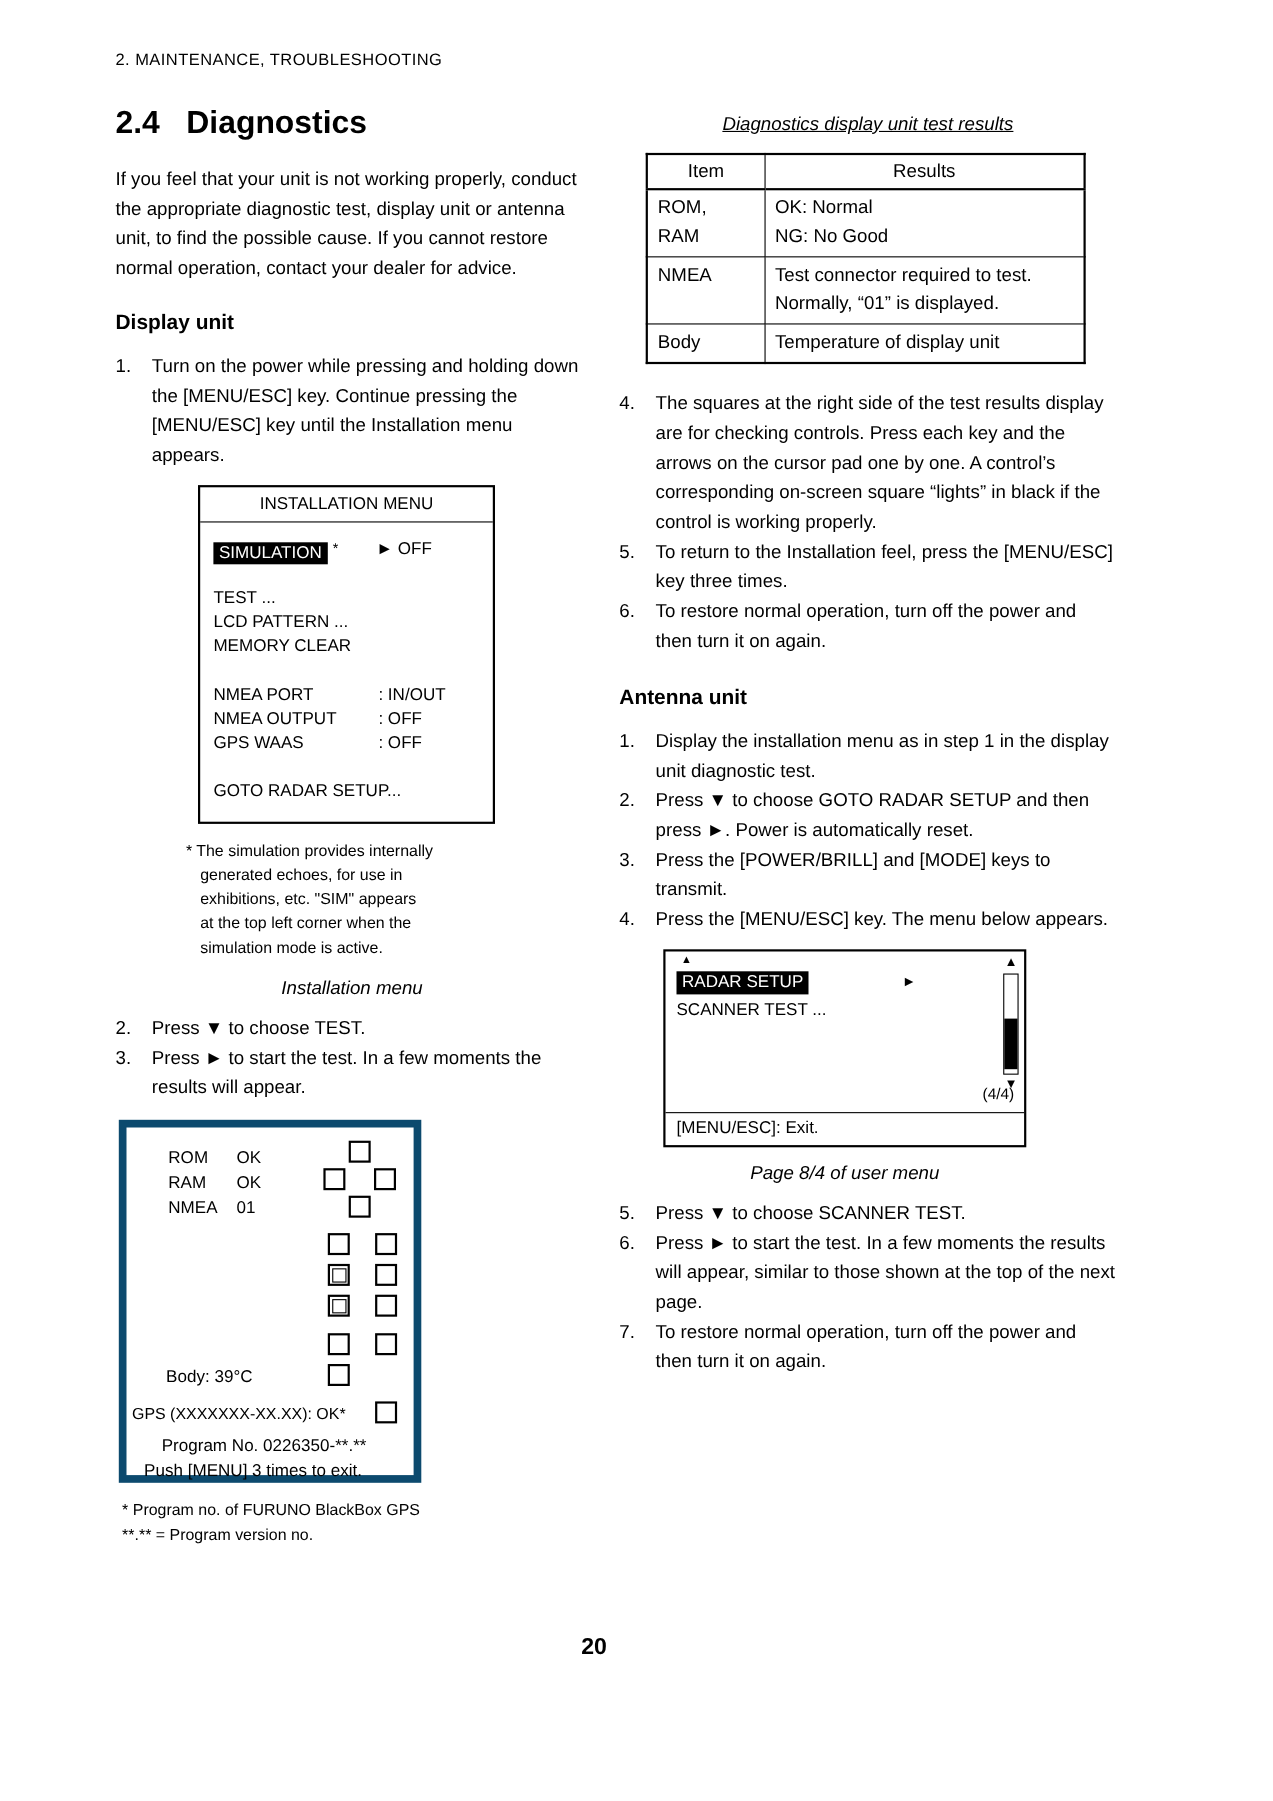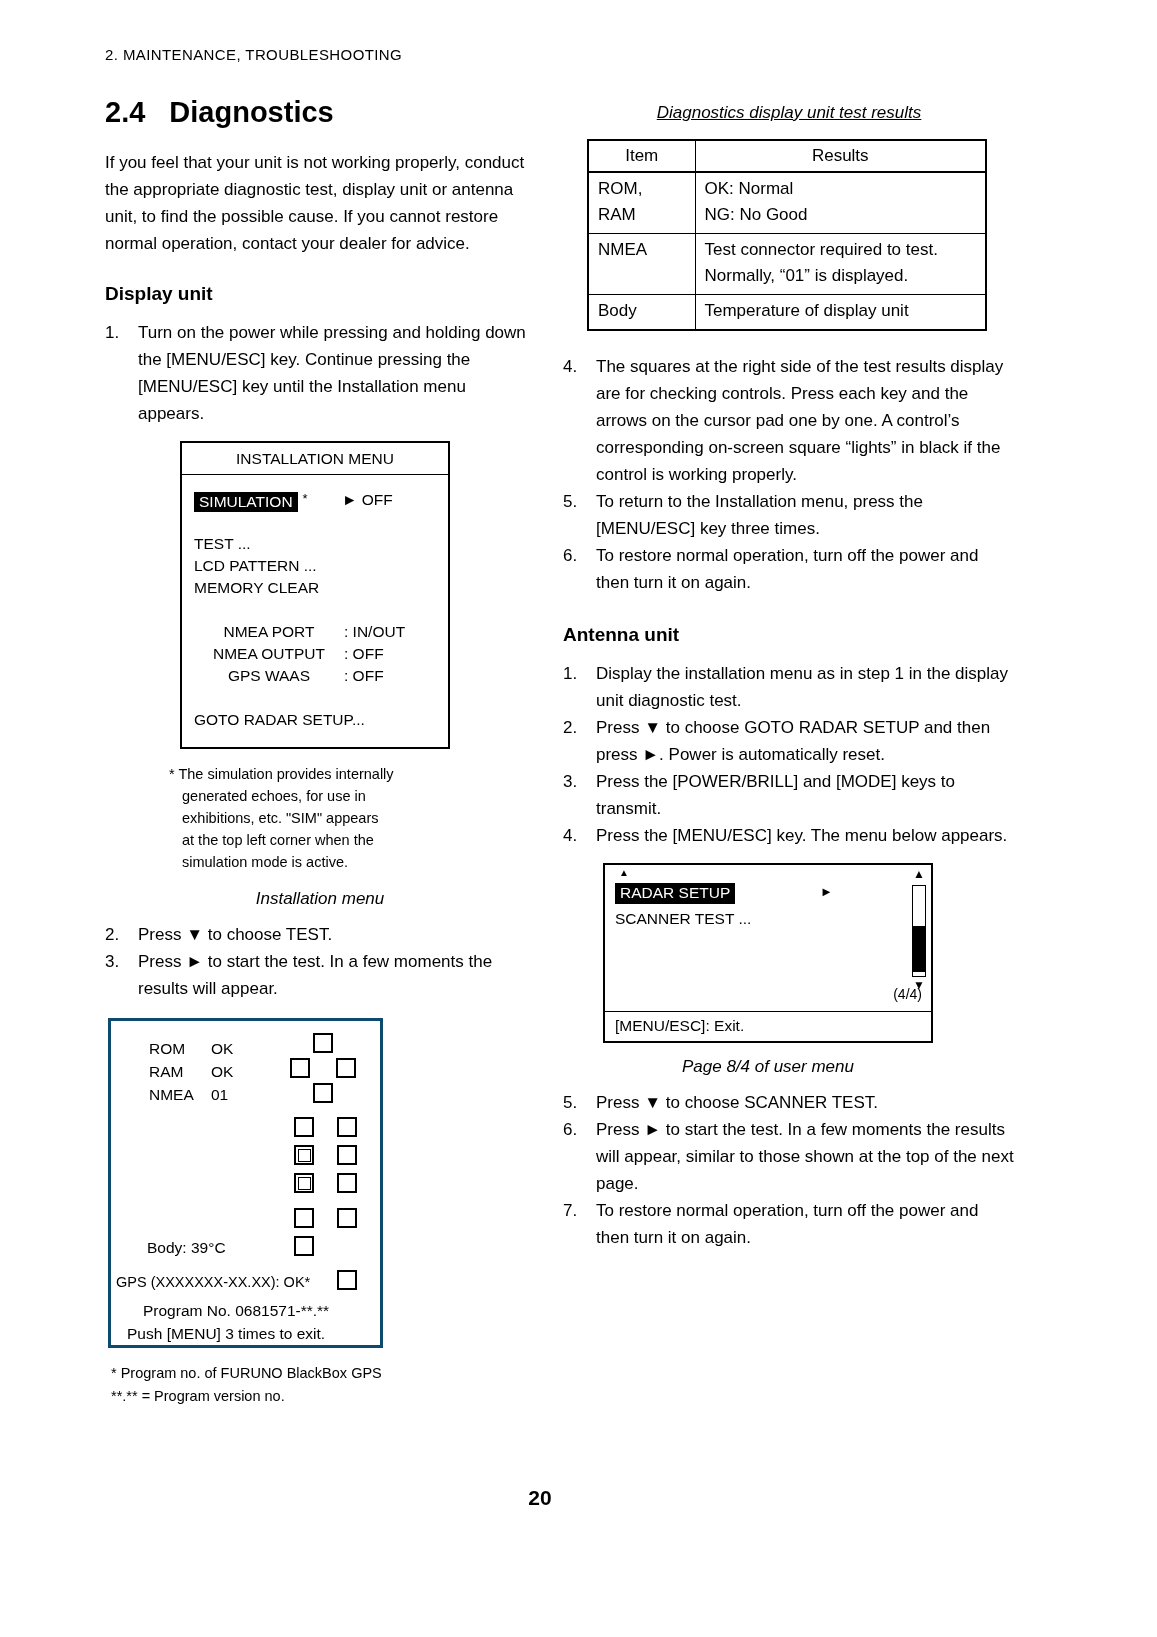--- a/index.html
+++ b/index.html
@@ -23,35 +23,35 @@
   .step { display:flex; font-size:17px; line-height:27px; }
   .step-num { flex:0 0 33px; }
   .step-text { flex:1; }
 
   
   .menu-box { margin:14px 0 0 75px; width:270px; border:2px solid #000; }
   .menu-title { text-align:center; font-size:15.5px; padding:7px 0 6px; border-bottom:1.5px solid #000; }
   .menu-body { padding:12px 12px 16px 12px; font-size:15.5px; }
   .menu-line { line-height:22px; }
   .menu-gap { height:22px; }
-  .menu-row { display:flex; line-height:22px;text-align:center; }
+  .menu-row { display:flex; line-height:22px; }
   .menu-label { flex:0 0 150px; }
   .sim-row { position:relative; line-height:24px; height:24px; }
   .inverted { background:#000; color:#fff; padding:1px 5px 2px 5px; }
   .sim-star { margin-left:5px; font-size:13px; vertical-align:4px; }
   .sim-value { position:absolute; left:148px; top:1px; }
 
   .footnote { margin:14px 0 0 64px; font-size:14.5px; line-height:22px;
               padding-left:13px; text-indent:-13px; }
   .footnote2 { margin:14px 0 0 6px; font-size:14.5px; line-height:23px; }
   .caption { margin-top:16px; font-size:17px; font-style:italic; text-align:center; }
 
   
   .results-box { position:relative; margin:16px 0 0 3px; width:275px; height:330px;
-                 border:3px solid #0c4a6e; font-size:15.5px; }
+                 border:7px solid #0c4a6e; font-size:15.5px; }
   .res-rows { position:absolute; left:38px; top:16px; }
   .res-row { display:flex; line-height:23px; }
   .res-label { width:62px; }
   .sq { position:absolute; width:20px; height:20px; border:2px solid #000; background:#fff; }
   .sq.double::after { content:""; position:absolute; inset:1.5px; border:1.5px solid #000; }
   .rb-abs { position:absolute; line-height:18px; }
 
   
   .table-caption { font-size:17px; font-style:italic; text-decoration:underline; text-align:center; }
   .results-table { margin:16px 0 0 24px; border-collapse:collapse; width:400px; border:2.5px solid #000; }
@@ -175,21 +175,21 @@
     <div class="sq" style="left:226px; top:124px;"></div>
     <div class="sq double" style="left:183px; top:152px;"></div>
     <div class="sq" style="left:226px; top:152px;"></div>
     <div class="sq" style="left:183px; top:187px;"></div>
     <div class="sq" style="left:226px; top:187px;"></div>
     <div class="sq" style="left:183px; top:215px;"></div>
     <div class="sq" style="left:226px; top:249px;"></div>
 
     <div class="rb-abs" style="left:36px; top:218px;">Body: 39°C</div>
     <div class="rb-abs" style="left:5px; top:252px; font-size:14.5px;">GPS (XXXXXXX-XX.XX): OK*</div>
-    <div class="rb-abs" style="left:32px; top:281px;">Program No. 0681571-**.**</div>
+    <div class="rb-abs" style="left:32px; top:281px;">Program No. 0226350-**.**</div>
     <div class="rb-abs" style="left:16px; top:304px;">Push [MENU] 3 times to exit.</div>
   </div>
 
   <div class="footnote2 pre">* Program no. of FURUNO BlackBox GPS
 **.** = Program version no.</div>
 
 </div>
 
 <div class="col-right">
 
@@ -225,21 +225,21 @@
     </tbody>
   </table>
 
   <div class="steps" style="margin-top:22px;">
     <div class="step">
       <span class="step-num">4.</span>
       <span class="step-text">The squares at the right side of the test results display are for checking controls. Press each key and the arrows on the cursor pad one by one. A control’s corresponding on-screen square “lights” in black if the control is working properly.</span>
     </div>
     <div class="step">
       <span class="step-num">5.</span>
-      <span class="step-text">To return to the Installation menu, press the [MENU/ESC] key three times.</span>
+      <span class="step-text">To return to the Installation feel, press the [MENU/ESC] key three times.</span>
     </div>
     <div class="step">
       <span class="step-num">6.</span>
       <span class="step-text">To restore normal operation, turn off the power and then turn it on again.</span>
     </div>
   </div>
 
   <div class="subheading" style="margin-top:28px;">Antenna unit</div>
 
   <div class="steps">

